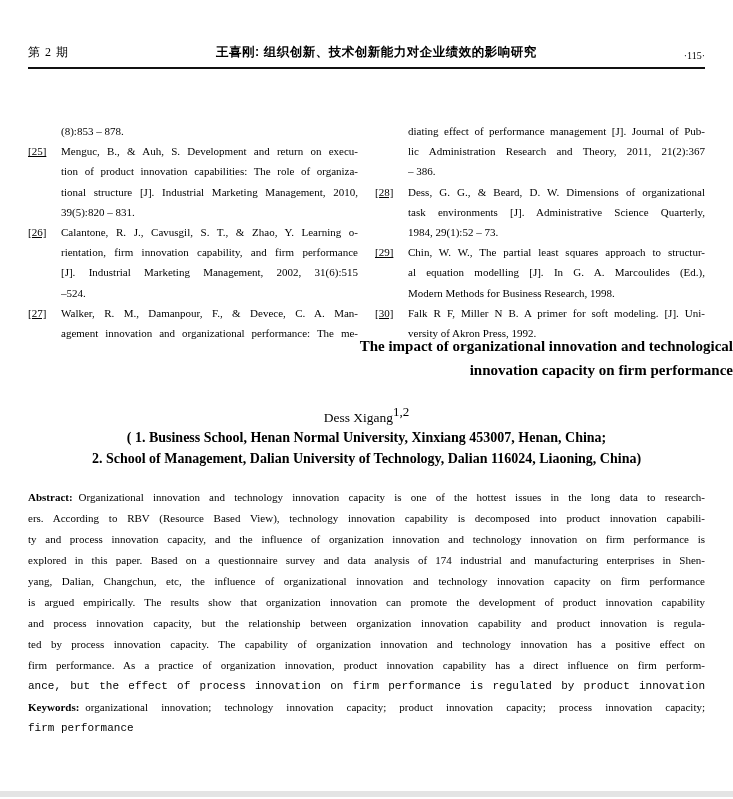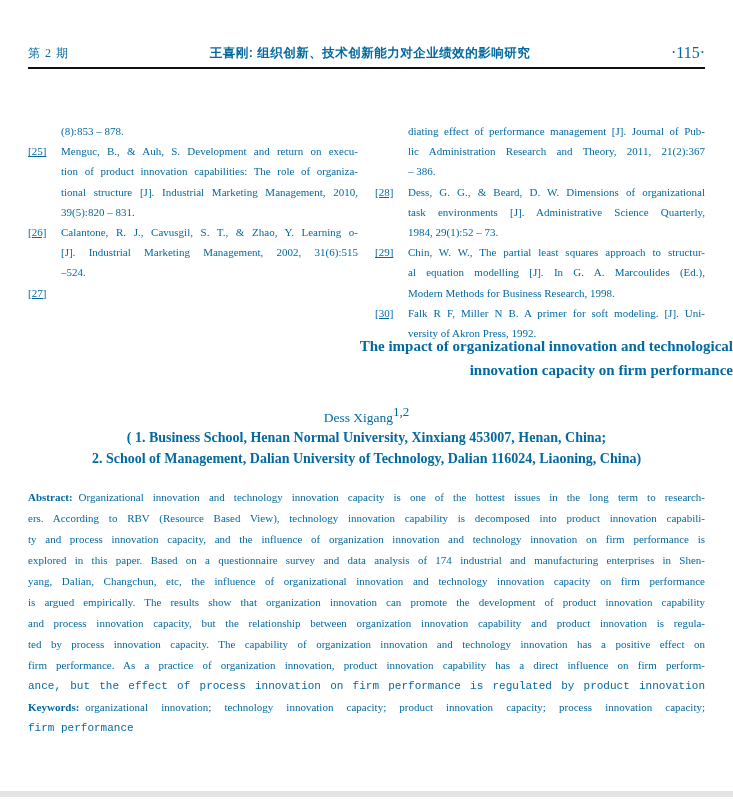--- a/index.html
+++ b/index.html
@@ -3,35 +3,35 @@
 <meta charset="utf-8">
 <style>
   html, body { margin: 0; padding: 0; background: #ffffff; }
   .page {
     position: relative;
     width: 733px;
     height: 799px;
     background: #ffffff;
     overflow: hidden;
     font-family: "Liberation Serif", serif;
-    color: #0369a1;
+    color: #000000;
   }
 
   
   .header {
     position: absolute;
     top: 44px; left: 28px; width: 677px;
     display: flex; justify-content: space-between; align-items: flex-end;
   }
   .issue { font-size: 12px; letter-spacing: 1px; }
   .running-title {
     font-family: "Liberation Sans", sans-serif;
     font-weight: bold; font-size: 12.5px; letter-spacing: 0.5px;
   }
-  .page-num { font-size: 16px; }
+  .page-num { font-size: 10px; }
   .header-rule {
     position: absolute;
     top: 67px; left: 28px; width: 677px; height: 2px;
     background: #111111;
   }
 
   
   .refs {
     position: absolute;
     top: 80px; left: 28px; width: 677px;
@@ -116,26 +116,31 @@
           <div class="ref-line">Menguc, B., &amp; Auh, S. Development and return on execu-</div>
           <div class="ref-line">tion of product innovation capabilities: The role of organiza-</div>
           <div class="ref-line">tional structure [J]. Industrial Marketing Management, 2010,</div>
           <div class="ref-line last">39(5):820 – 831.</div>
         </div>
       </div>
       <div class="ref-item">
         <div class="ref-label">[26]</div>
         <div class="ref-text">
           <div class="ref-line">Calantone, R. J., Cavusgil, S. T., &amp; Zhao, Y. Learning o-</div>
+          <div class="ref-line">rientation, firm innovation capability, and firm performance</div>
           <div class="ref-line">[J]. Industrial Marketing Management, 2002, 31(6):515</div>
           <div class="ref-line last">–524.</div>
         </div>
       </div>
       <div class="ref-item">
         <div class="ref-label">[27]</div>
+        <div class="ref-text">
+          <div class="ref-line">Walker, R. M., Damanpour, F., &amp; Devece, C. A. Man-</div>
+          <div class="ref-line">agement innovation and organizational performance: The me-</div>
+        </div>
       </div>
     </div>
 
     <div class="ref-col">
       <div class="ref-item">
         <div class="ref-label"></div>
         <div class="ref-text">
           <div class="ref-line">diating effect of performance management [J]. Journal of Pub-</div>
           <div class="ref-line">lic Administration Research and Theory, 2011, 21(2):367</div>
           <div class="ref-line last">– 386.</div>
@@ -177,21 +182,21 @@
     <span>Dess Xigang</span><sup>1,2</sup>
   </div>
 
   <div class="affiliations">
     <div>( 1. Business School, Henan Normal University, Xinxiang 453007, Henan, China;</div>
     <div>2. School of Management, Dalian University of Technology, Dalian 116024, Liaoning, China)</div>
   </div>
 
   <div class="abstract">
     <div class="abs-line">
-      <b class="lbl">Abstract:</b><span>Organizational innovation and technology innovation capacity is one of the hottest issues in the long term to research-</span>
+      <b class="lbl">Abstract:</b><span>Organizational innovation and technology innovation capacity is one of the hottest issues in the long data to research-</span>
     </div>
     <div class="abs-line">ers. According to RBV (Resource Based View), technology innovation capability is decomposed into product innovation capabili-</div>
     <div class="abs-line">ty and process innovation capacity, and the influence of organization innovation and technology innovation on firm performance is</div>
     <div class="abs-line">explored in this paper. Based on a questionnaire survey and data analysis of 174 industrial and manufacturing enterprises in Shen-</div>
     <div class="abs-line">yang, Dalian, Changchun, etc, the influence of organizational innovation and technology innovation capacity on firm performance</div>
     <div class="abs-line">is argued empirically. The results show that organization innovation can promote the development of product innovation capability</div>
     <div class="abs-line">and process innovation capacity, but the relationship between organization innovation capability and product innovation is regula-</div>
     <div class="abs-line">ted by process innovation capacity. The capability of organization innovation and technology innovation has a positive effect on</div>
     <div class="abs-line">firm performance. As a practice of organization innovation, product innovation capability has a direct influence on firm perform-</div>
     <div class="abs-line last">ance, but the effect of process innovation on firm performance is regulated by product innovation capability.</div>

